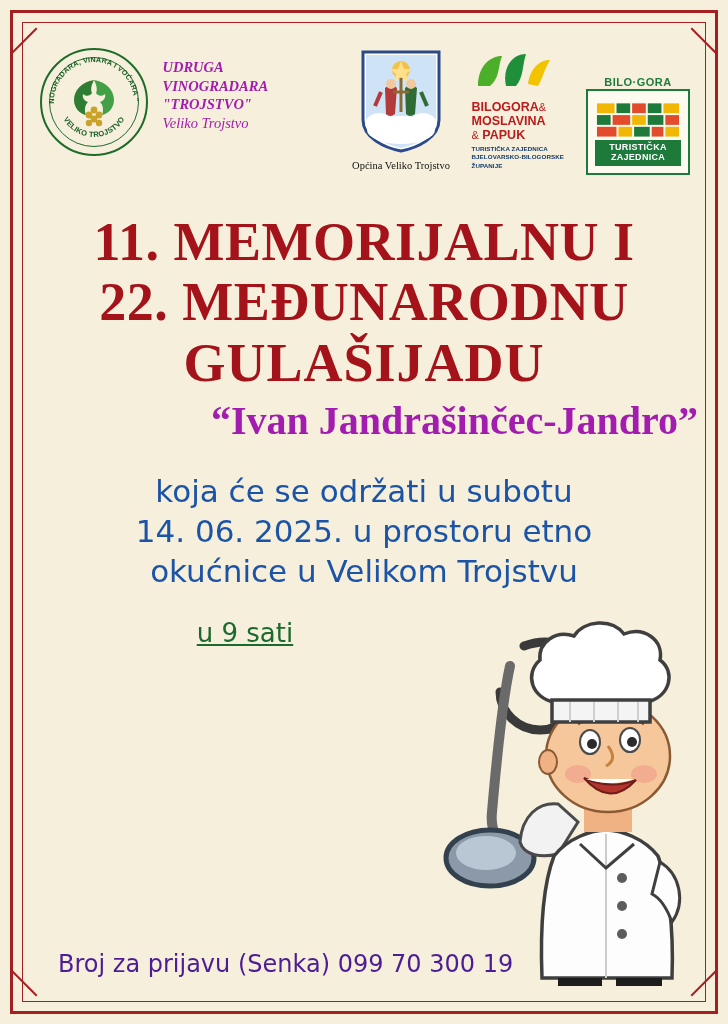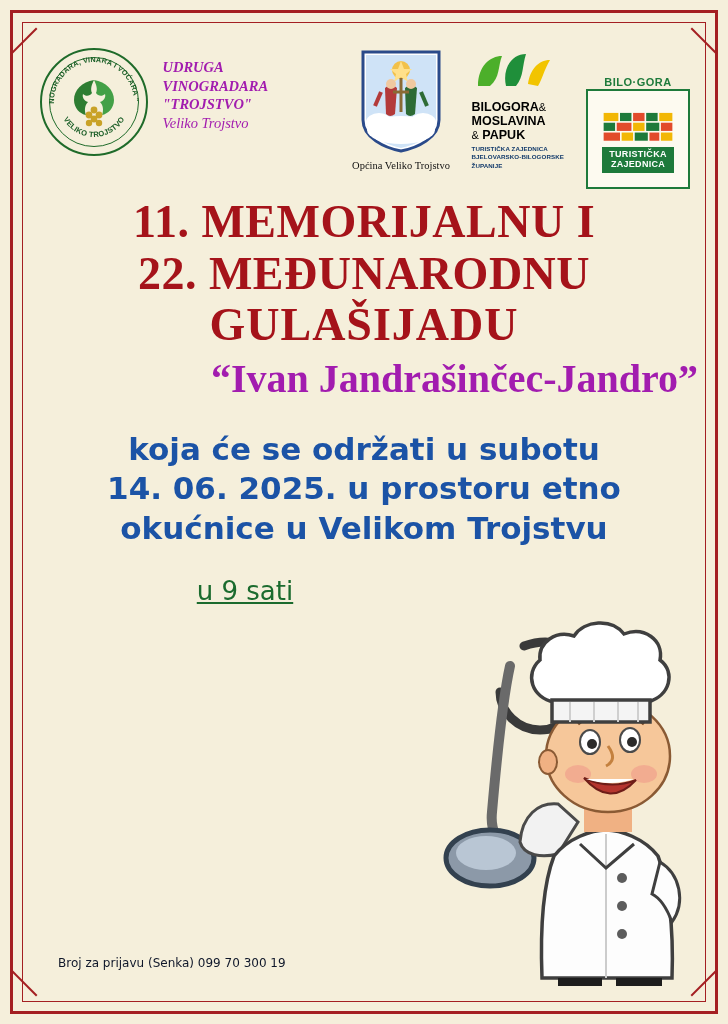--- a/index.html
+++ b/index.html
@@ -110,21 +110,21 @@
     font-family: "Liberation Serif", serif;
     font-size: 10.5px;
     color: #111;
     margin-top: 2px;
   }
 
   .bilogora-block { width: 100px; padding-top: 4px; }
   .bilogora-title {
     font-size: 12.5px;
     font-weight: bold;
-    color: #000000;
+    color: #b91c1c;
     line-height: 1.12;
     margin-top: 4px;
   }
   .bilogora-title .amp { font-weight: normal; font-size: 11px; }
   .bilogora-sub {
     font-size: 6.2px;
     font-weight: bold;
     color: #123a6b;
     line-height: 1.35;
     margin-top: 3px;
@@ -139,21 +139,21 @@
   .tz-head {
     font-size: 11px;
     font-weight: bold;
     color: #1e7a3b;
     letter-spacing: .5px;
   }
   .tz-box {
     margin-top: 1px;
     border: 2px solid #1e7a3b;
     background: #fdfaf0;
-    padding: 14px;
+    padding: 7px;
   }
   .tz-glyphs {
     height: 42px;
     display: flex;
     align-items: center;
     justify-content: center;
     gap: 2px;
   }
   .tz-foot {
     background: #1e7a3b;
@@ -171,59 +171,58 @@
     font-family: "Liberation Serif", serif;
     font-size: 21px;
     color: #111;
     margin-top: 16px;
   }
   .title {
     text-align: center;
     font-family: "Liberation Serif", serif;
     font-weight: bold;
     color: #a5131a;
-    font-size: 46px;
+    font-size: 54px;
     line-height: 1.12;
-    margin-top: 8px;
+    margin-top: 24px;
     letter-spacing: .5px;
   }
   .title .l3 { letter-spacing: 1px; }
   .subtitle {
     text-align: right;
     font-family: "Liberation Serif", serif;
     font-weight: bold;
     color: #a21caf;
     font-size: 40px;
     margin-top: 4px;
   }
   .when {
     text-align: center;
     color: #1b53a6;
     font-size: 31px;
     line-height: 1.28;
     margin-top: 28px;
     font-family: "DejaVu Sans", sans-serif;
-    font-weight: bold;
   }
   .schedule {
     color: #1b6b2e;
     font-size: 26px;
     line-height: 1.3;
     margin-top: 26px;
     width: 430px;
     text-align: center;
     font-family: "DejaVu Sans", sans-serif;
   }
   .schedule .blk { margin-bottom: 12px; text-decoration: underline; }
   .contact {
     position: absolute;
     left: 28px;
-    bottom: 24px;
-    font-size: 12px;
-    color: #0f172a;
+    bottom: 16px;
+    font-size: 24px;
+    color: #4c1d95;
     font-family: "DejaVu Sans", sans-serif;
   }
 
   
   .chef {
     position: absolute;
     right: -4px;
     bottom: 8px;
     width: 330px;
     height: 380px;

